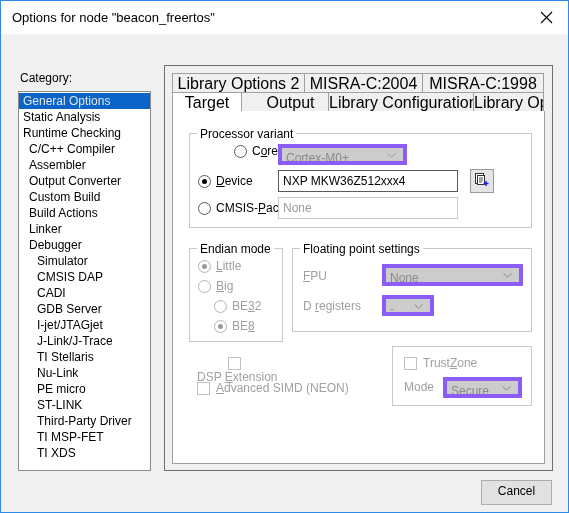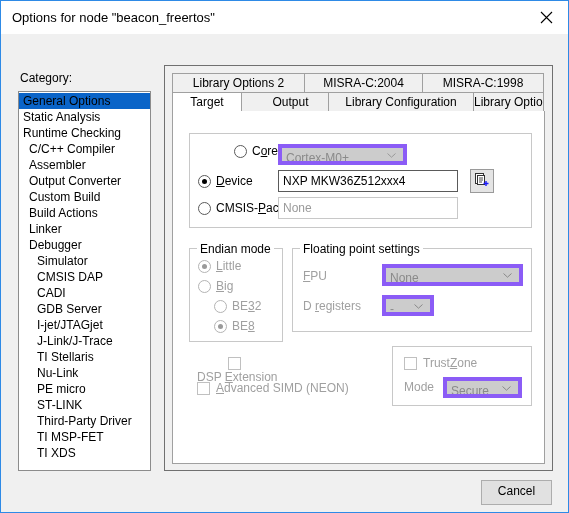--- a/index.html
+++ b/index.html
@@ -34,35 +34,35 @@
     position:absolute;left:17px;top:90px;width:133px;height:380px;
     background:#ffffff;border:1px solid #8c8c8c;box-sizing:border-box;
     overflow:hidden;padding-top:1px;
   }
   .cat-item{
     height:16px;line-height:16px;font-size:12px;padding-left:4px;
     white-space:nowrap;box-sizing:border-box;
   }
   .cat-item.indent1{padding-left:10px;}
   .cat-item.indent2{padding-left:18px;}
-  .cat-item.selected{background:#0a64c8;color:#000000;}
+  .cat-item.selected{background:#0a64c8;color:#e5e5e5;}
 
   
   .panel{
     position:absolute;left:163px;top:64px;width:389px;height:406px;
     border:1px solid #707070;box-sizing:border-box;background:#f0f0f0;
   }
 
   
   .tabrow{position:absolute;height:20px;left:7px;}
   .tabrow1{top:7px;}
   .tabrow2{top:26px;}
   .tab{
     position:absolute;top:0;height:20px;line-height:19px;text-align:center;
-    font-size:12px;background:#f0f0f0;border:1px solid #a0a0a0;
+    font-size:16px;background:#f0f0f0;border:1px solid #a0a0a0;
     box-sizing:border-box;white-space:nowrap;overflow:hidden;
   }
   .tab.active{
     background:#ffffff;border-bottom:1px solid #ffffff;font-weight:normal;
   }
   .tabbody{
     position:absolute;left:7px;top:45px;width:373px;height:353px;
     background:#ffffff;border:1px solid #a0a0a0;border-top:none;
     box-sizing:border-box;
   }
@@ -185,20 +185,21 @@
     <div class="tabrow tabrow2">
       <div class="tab active" style="left:0px;width:70px;">Target</div>
       <div class="tab" style="left:69px;width:99px;">Output</div>
       <div class="tab" style="left:156px;width:146px;">Library Configuration</div>
       <div class="tab" style="left:301px;width:71px;">Library Options 1</div>
     </div>
 
     <div class="tabbody">
 
       <div class="group" style="left:16px;top:22px;width:343px;height:95px;">
+        <span class="gtitle">Processor variant</span>
 
         <div class="ctl" style="left:8px;top:10px;padding-left:36px;">
           <span class="radio"></span>
           <span>C<u>o</u>re</span>
         </div>
         <div class="combo" style="left:88px;top:10px;width:129px;height:21px;">
           <span>Cortex-M0+</span>
           <span class="arrow">
             <svg width="9" height="5" viewBox="0 0 9 5">
                 <path d="M0.5 0.5 L4.5 4.2 L8.5 0.5" stroke="#9a9a9a" stroke-width="1" fill="none"></path>

